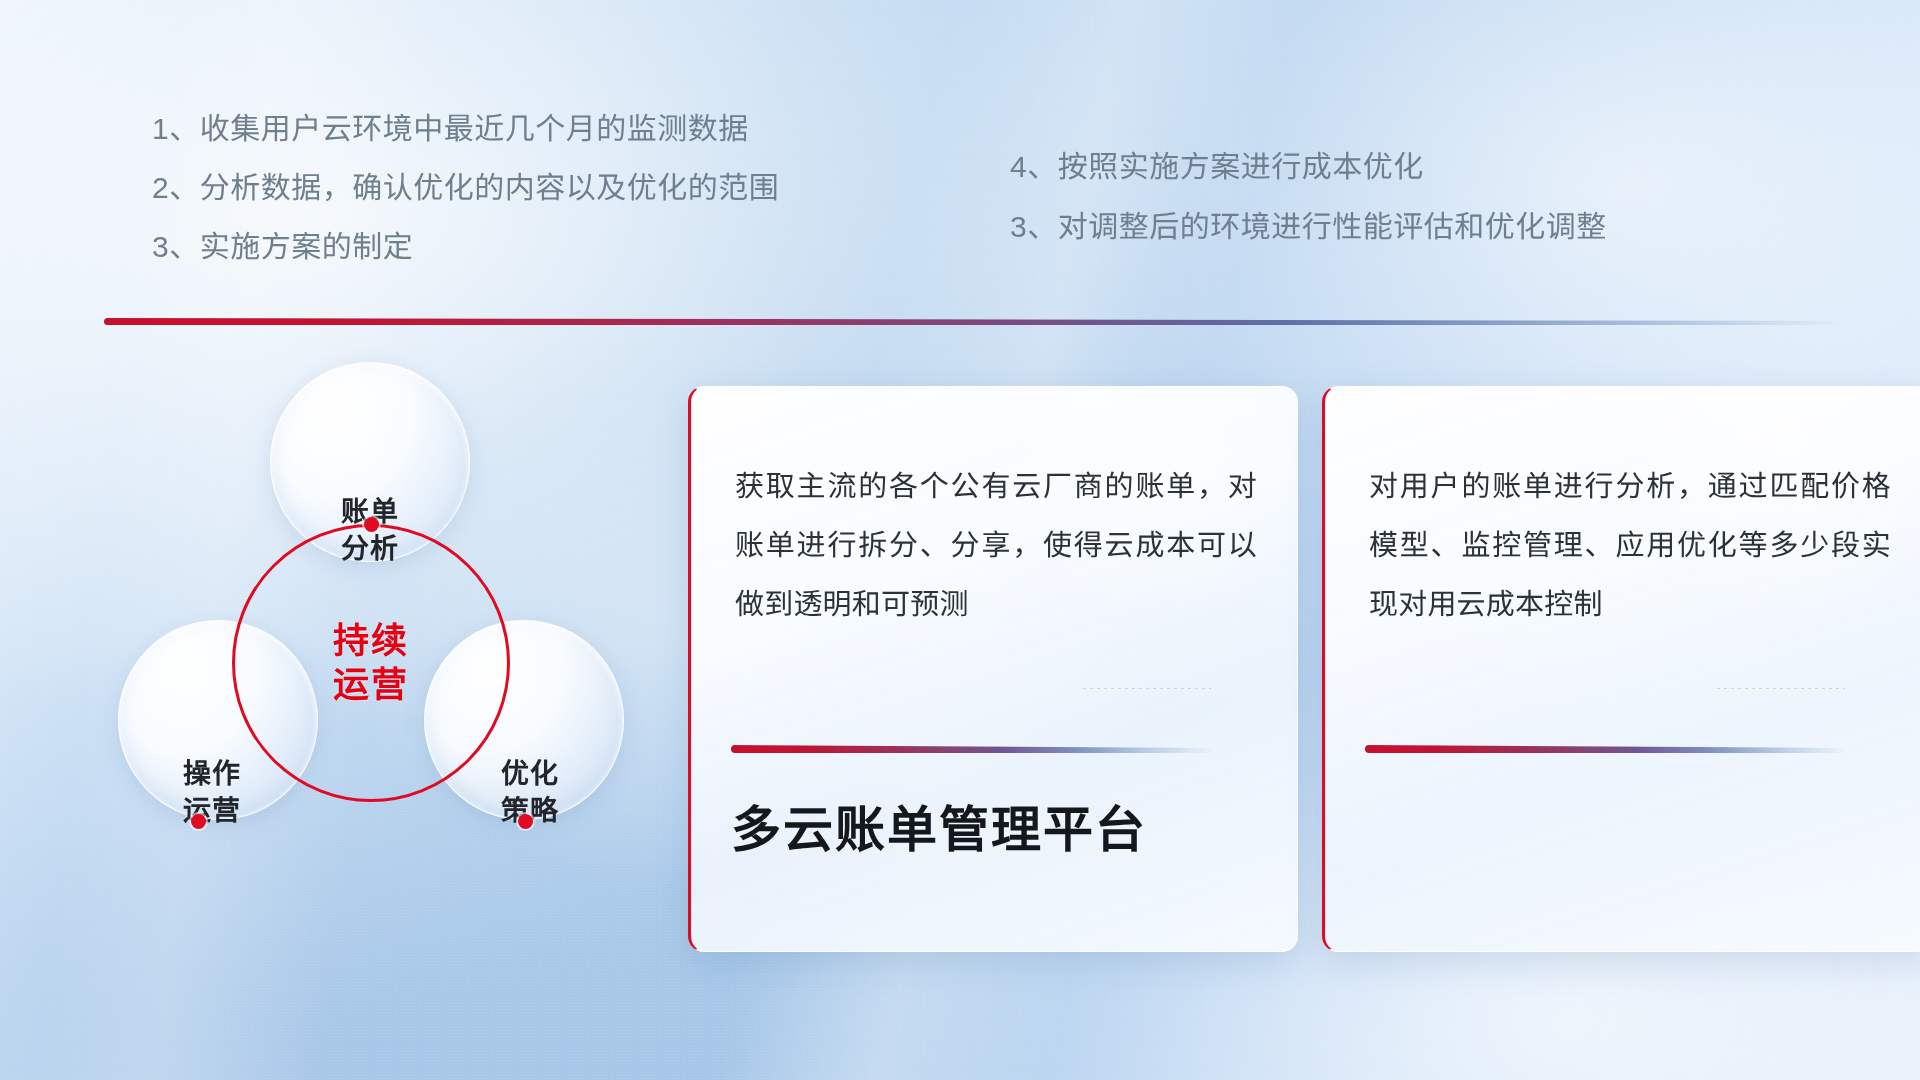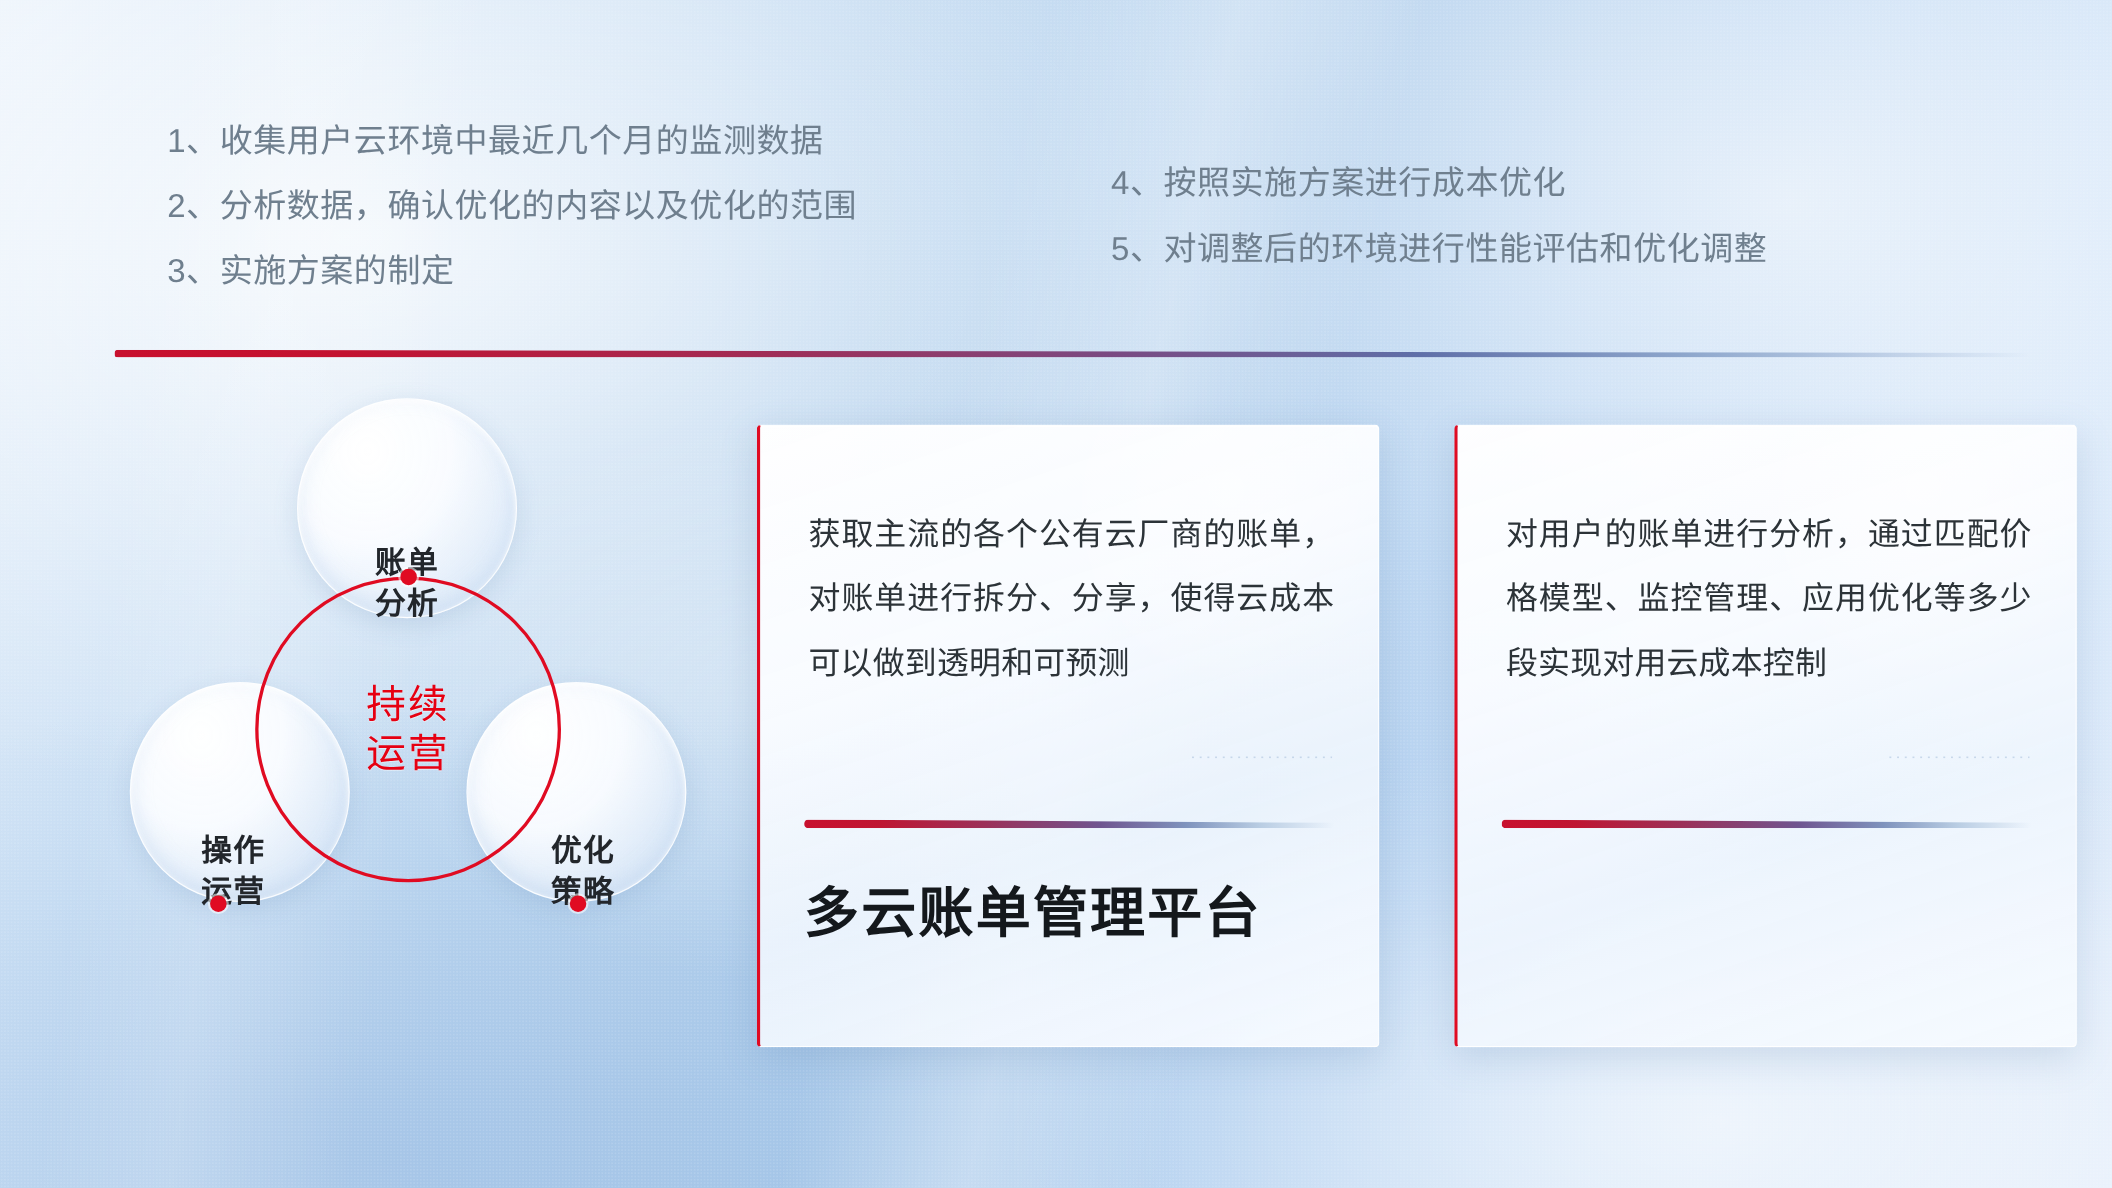--- a/index.html
+++ b/index.html
@@ -113,38 +113,38 @@
 
   #center-ring{
     position:absolute; left:136px; top:172px; width:278px; height:278px;
     border-radius:50%;
     border:3px solid #e00b22;
     background:transparent;
   }
   #center-label{
     position:absolute; left:136px; top:172px; width:278px; height:278px;
     display:flex; align-items:center; justify-content:center;
-    font-size:36px; font-weight:400; color:#e60012;
+    font-size:36px; font-weight:700; color:#e60012;
     line-height:1.22; letter-spacing:2px; white-space:pre-line;
     text-shadow:0 1px 0 rgba(255,255,255,.45);
   }
   .node-dot{
     position:absolute; width:15px; height:15px; border-radius:50%;
     background:#e00b22;
     box-shadow:0 0 0 2px rgba(255,255,255,.55);
   }
   #dot-top  { left:268px; top:165px; }
   #dot-left { left:95px;  top:462px; }
   #dot-right{ left:422px; top:462px; }
 
   
   #cards{ position:absolute; left:688px; top:386px; width:1200px; height:566px; }
   .card{
-    position:absolute; top:0; width:566px; height:566px;
-    border-radius:4px;
+    position:absolute; top:0; width:610px; height:566px;
+    border-radius:16px;
     background:linear-gradient(162deg,
         rgba(255,255,255,.97) 0%,
         rgba(250,252,255,.95) 34%,
         rgba(238,245,253,.92) 64%,
         rgba(246,250,255,.96) 100%);
     border:1px solid rgba(255,255,255,.9);
     border-left:3px solid #e00b22;
     box-shadow:0 10px 34px rgba(84,124,172,.20), inset 0 1px 0 rgba(255,255,255,.95);
     overflow:hidden;
   }
@@ -196,21 +196,21 @@
 </div>
 
 <div id="top-list">
   <div class="list-col left">
     <div class="list-item">1、收集用户云环境中最近几个月的监测数据</div>
     <div class="list-item">2、分析数据，确认优化的内容以及优化的范围</div>
     <div class="list-item">3、实施方案的制定</div>
   </div>
   <div class="list-col right">
     <div class="list-item">4、按照实施方案进行成本优化</div>
-    <div class="list-item">5、对调整后的环境进行性能评估和优化调整</div>
+    <div class="list-item">3、对调整后的环境进行性能评估和优化调整</div>
   </div>
 </div>
 <div id="top-rule"></div>
 
 <div id="venn">
 
   <div class="lobe" id="lobe-top">
     <div class="lbl">账单
 分析</div>
   </div>

